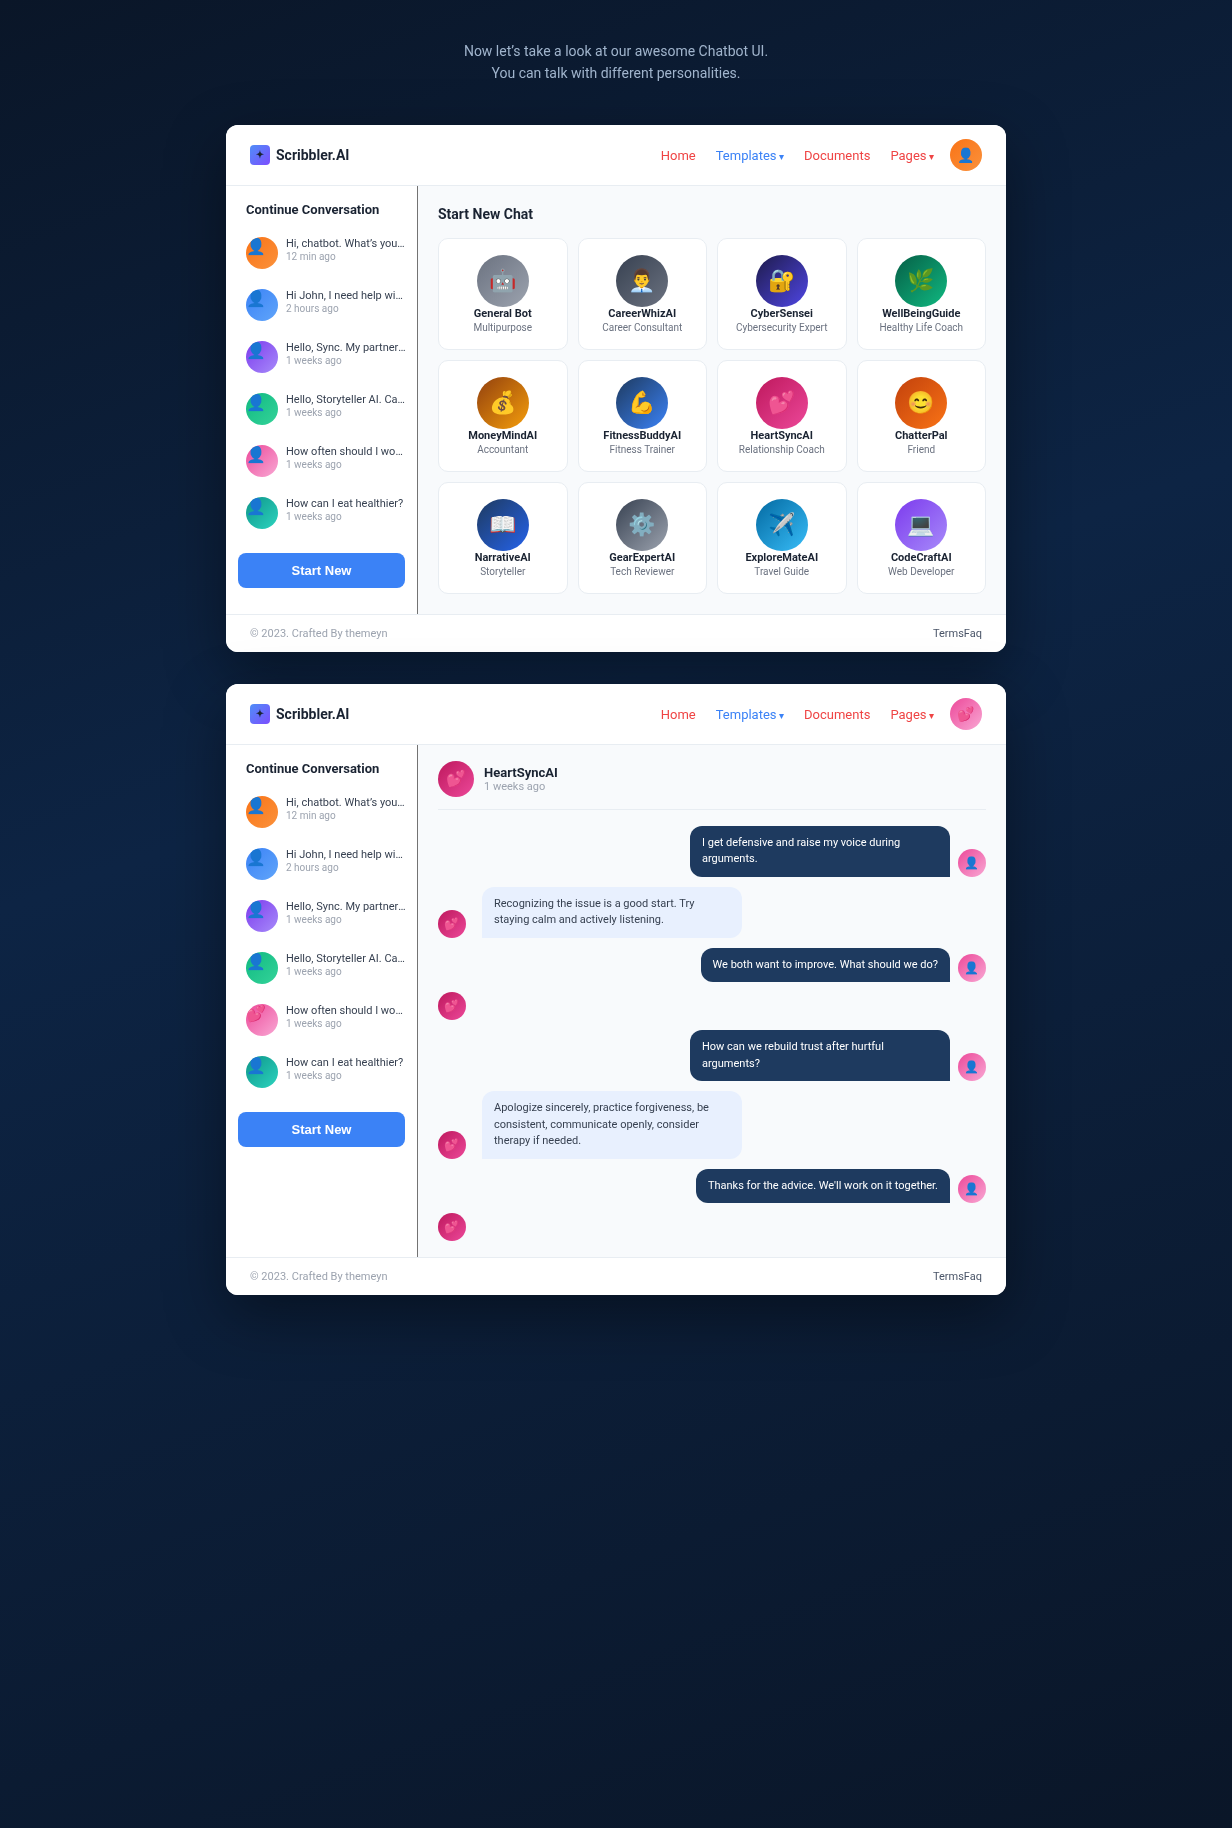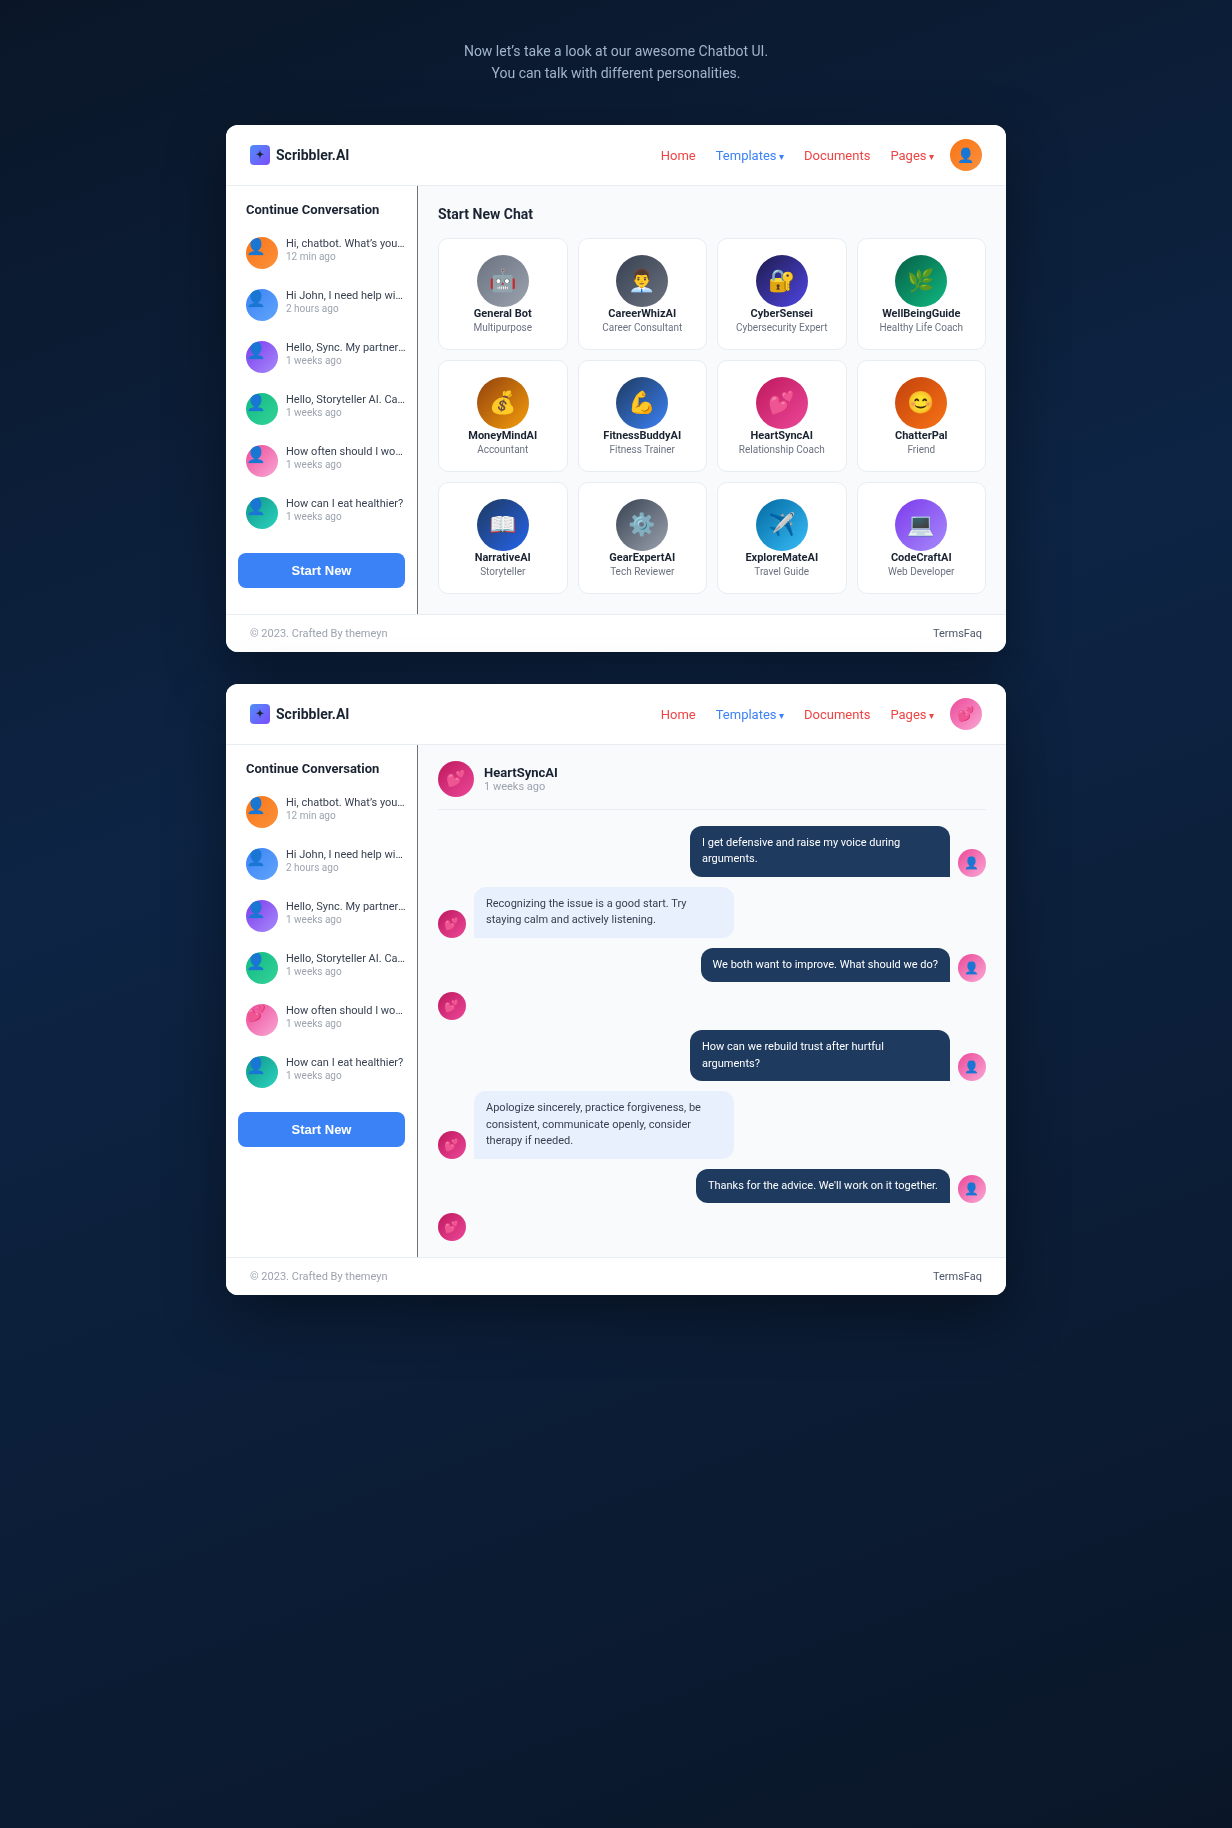--- a/index.html
+++ b/index.html
@@ -300,20 +300,21 @@
       color: #374151;
       background: #e8f0fe;
     }
     .message-row.user .msg-bubble {
       background: #1e3a5f;
       color: #fff;
       border-radius: 12px 12px 0 12px;
     }
     .message-row.bot .msg-bubble {
       border-radius: 12px 12px 12px 0;
+      margin-left: 8px;
     }
 
     
     .chat-input-row {
       display: flex;
       align-items: center;
       gap: 8px;
       margin-top: 12px;
       padding-top: 12px;
       border-top: 1px solid #e8edf2;

